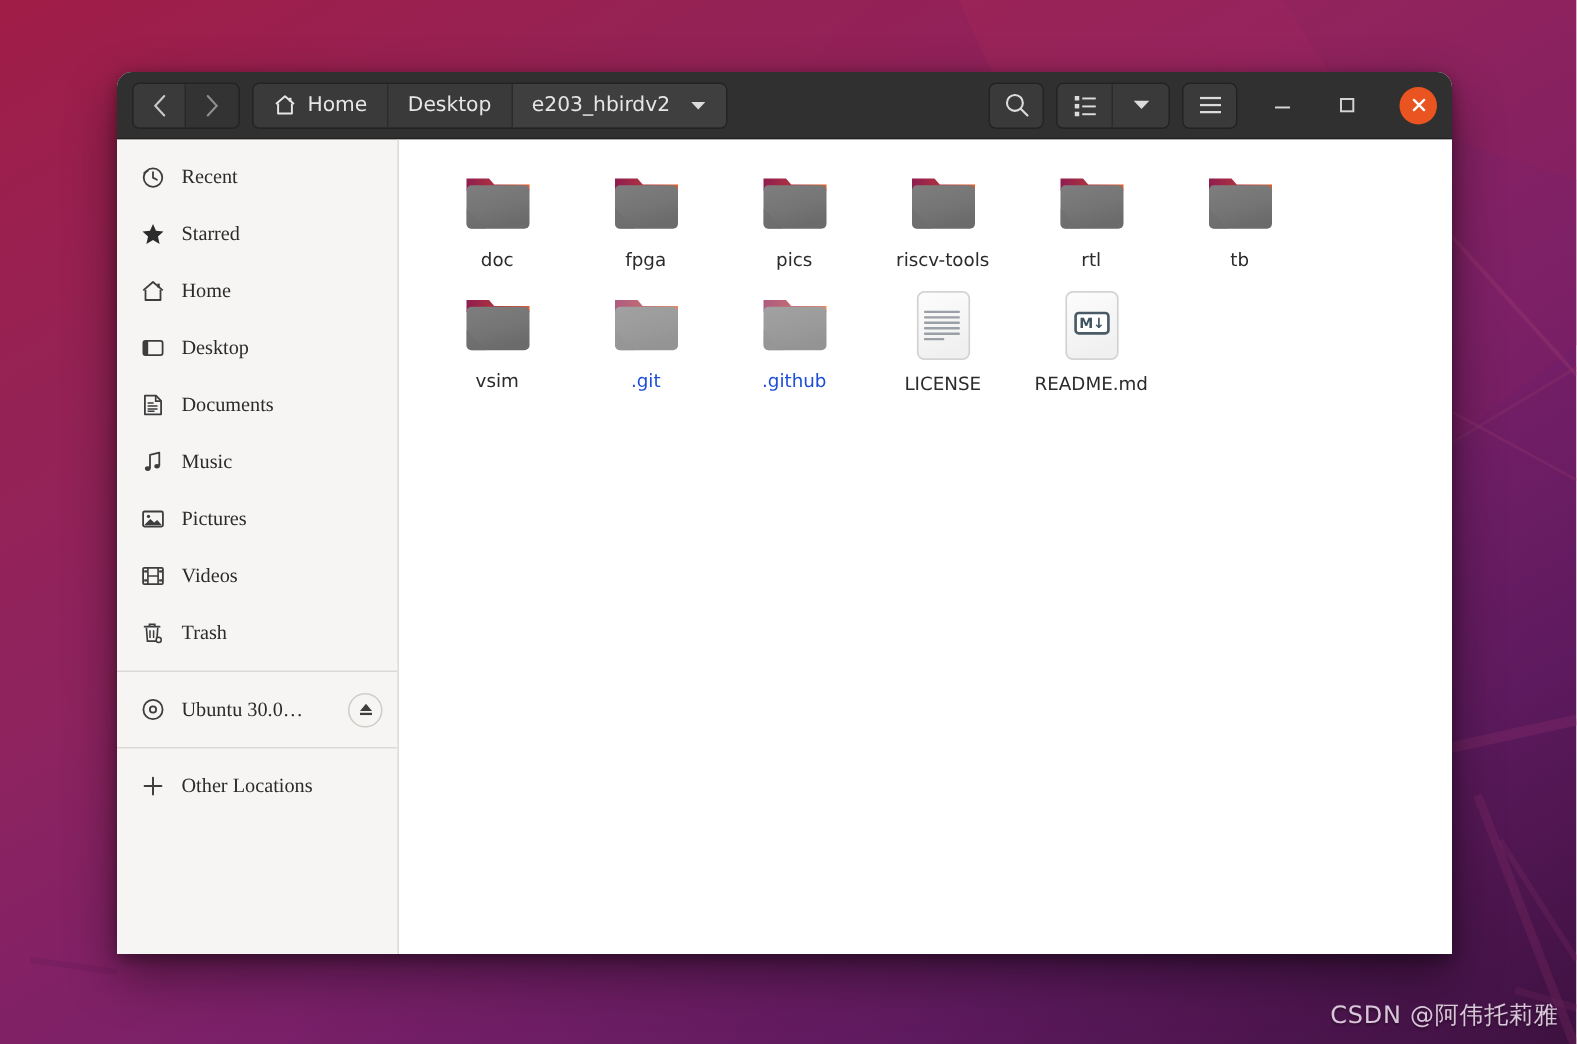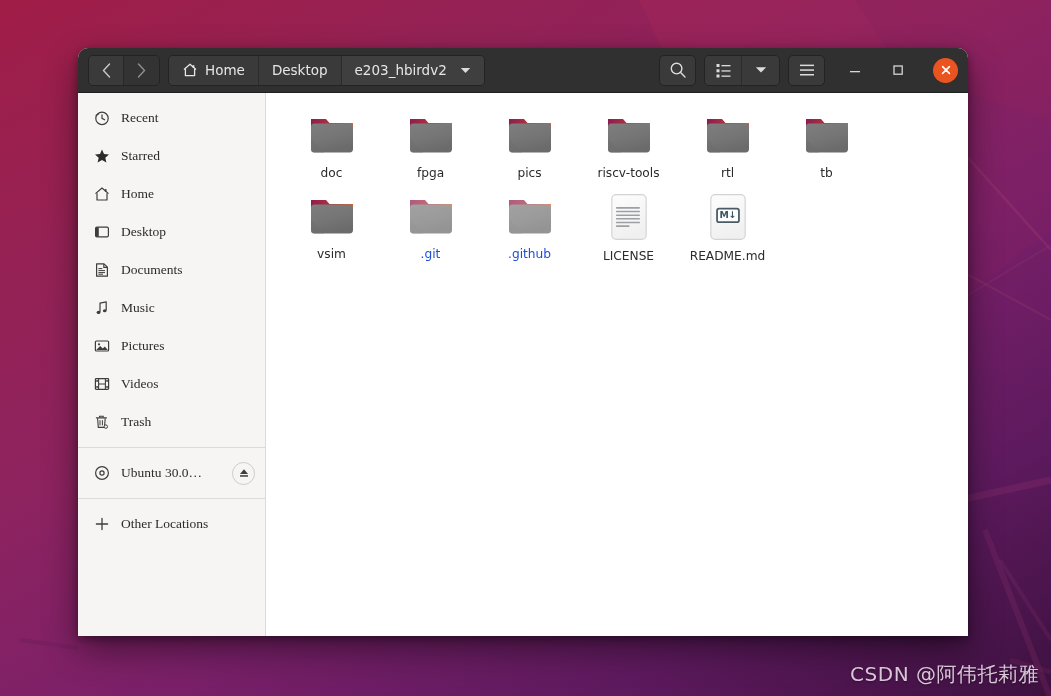--- a/index.html
+++ b/index.html
@@ -194,21 +194,21 @@
   
   .folder-ico { width: 48px; height: 48px; position: relative; }
   .doc-ico { width: 44px; height: 50px; position: relative; }
 
   
   #watermark {
     position: absolute;
     right: 12px;
     bottom: 8px;
     color: #d8c7d8;
-    font-size: 20px;
+    font-size: 16px;
     letter-spacing: 0.5px;
     text-shadow: 0 1px 2px rgba(0,0,0,0.4);
   }
 </style>
 </head>
 <body>
 
 <div id="desktop">
 
   <svg class="wall-shape" width="1051" height="696" viewBox="0 0 1051 696" style="left:0;top:0;">

